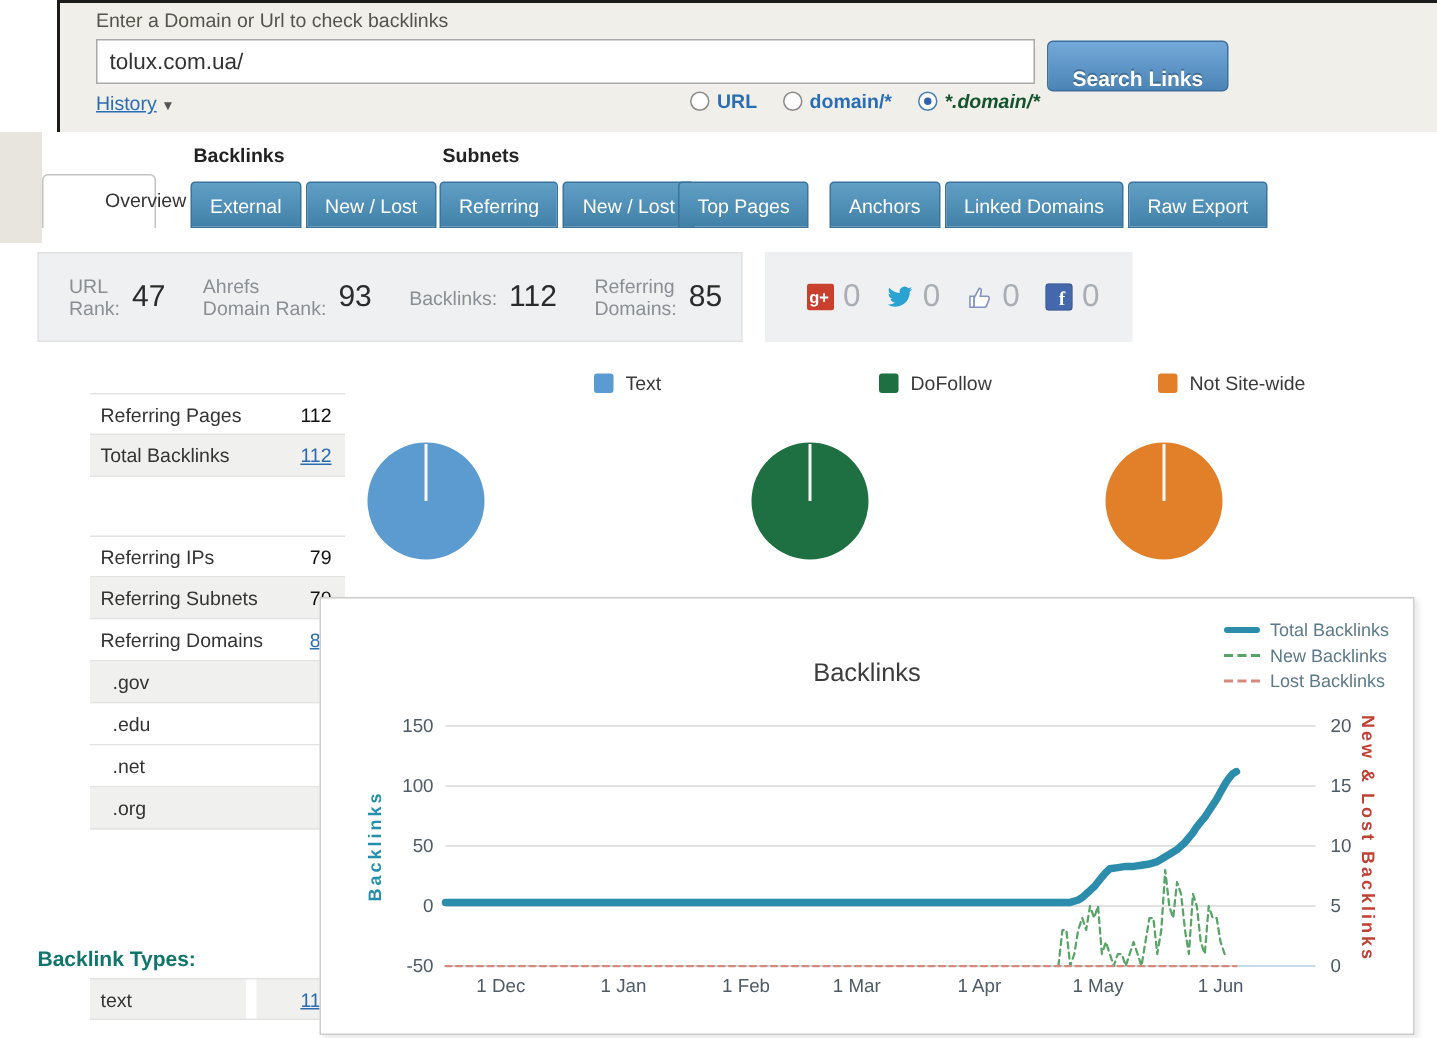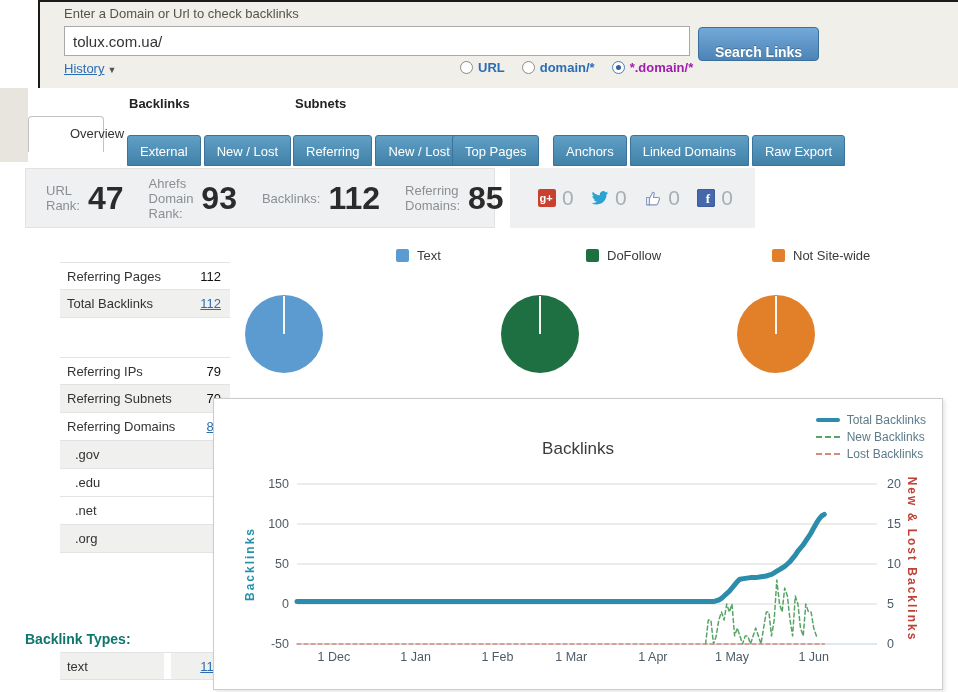--- a/index.html
+++ b/index.html
@@ -22,40 +22,40 @@
   .history .hist-lbl{text-decoration:underline;}
   .history .caret{color:#555;font-size:9px;margin-left:3px;}
   .modes{position:absolute;left:420px;top:58px;display:flex;gap:17px;align-items:center;}
   .mode{display:flex;align-items:center;gap:5px;font-size:13px;font-weight:bold;cursor:pointer;}
   .mode .radio{width:13px;height:13px;border-radius:50%;background:#fff;border:1px solid #8a8a8a;
     box-sizing:border-box;position:relative;flex:0 0 auto;}
   .mode.selected .radio{border-color:#4a7db5;}
   .mode.selected .radio::after{content:"";position:absolute;left:3px;top:3px;width:5px;height:5px;
     border-radius:50%;background:#2f62a8;}
   .mode .lbl{color:#2a6db5;}
-  .mode.selected .lbl{color:#a21caf;}
+  .mode.selected .lbl{color:#14532d;font-style:italic;}
   
   .left-strip{position:absolute;left:0;top:88px;width:28px;height:74px;background:#e8e5df;}
   .tabs{position:absolute;left:28px;top:96px;width:920px;height:56px;}
   .tab-overview{position:absolute;left:0;top:20px;width:76px;height:36px;background:#fff;
     border:1px solid #c2c2c2;border-bottom:none;border-radius:4px 4px 0 0;box-sizing:border-box;
     text-align:center;line-height:34px;font-size:13px;color:#333;cursor:pointer;z-index:2;padding-left:41px;}
   .tab-group{position:absolute;top:0;}
   .group-label{font-size:13px;font-weight:bold;color:#222;height:20px;padding-left:2px;}
-  .group-tabs{display:flex;gap:3px;margin-top:19px;}
+  .group-tabs{display:flex;gap:3px;margin-top:5px;}
   .tab{height:31px;line-height:31px;padding:0 12px;background:linear-gradient(#619fc5,#4181a8);
     border:1px solid #3a739b;border-radius:3px 3px 0 0;color:#fff;font-size:13px;cursor:pointer;
     box-sizing:border-box;white-space:nowrap;}
   
   .stats-box{position:absolute;left:25px;top:168px;width:470px;height:60px;background:#eff0f1;
     border:1px solid #e2e2e2;box-sizing:border-box;display:flex;align-items:center;
     padding:0 6px 0 20px;gap:25px;}
   .stat{display:flex;align-items:center;gap:8px;}
   .stat-label{font-size:13px;color:#8a8f94;line-height:15px;}
-  .stat-value{font-size:32px;font-weight:bold;color:#2b2b2b;}
+  .stat-value{font-size:20px;font-weight:normal;color:#2b2b2b;}
   .social-box{position:absolute;left:510px;top:168px;width:245px;height:60px;background:#eff0f1;
     display:flex;align-items:center;justify-content:space-between;padding:0 22px 0 28px;
     box-sizing:border-box;}
   .social-item{display:flex;align-items:center;gap:6px;}
   .social-count{font-size:21px;color:#a8aeb4;}
   
   .pie-legend-item{position:absolute;top:248px;display:flex;align-items:center;gap:8px;
     font-size:13px;color:#3a3a3a;}
   .pl-0{left:396px}.pl-1{left:586px}.pl-2{left:772px}
   .pie-swatch{width:13px;height:13px;border-radius:2px;flex:0 0 auto;}

